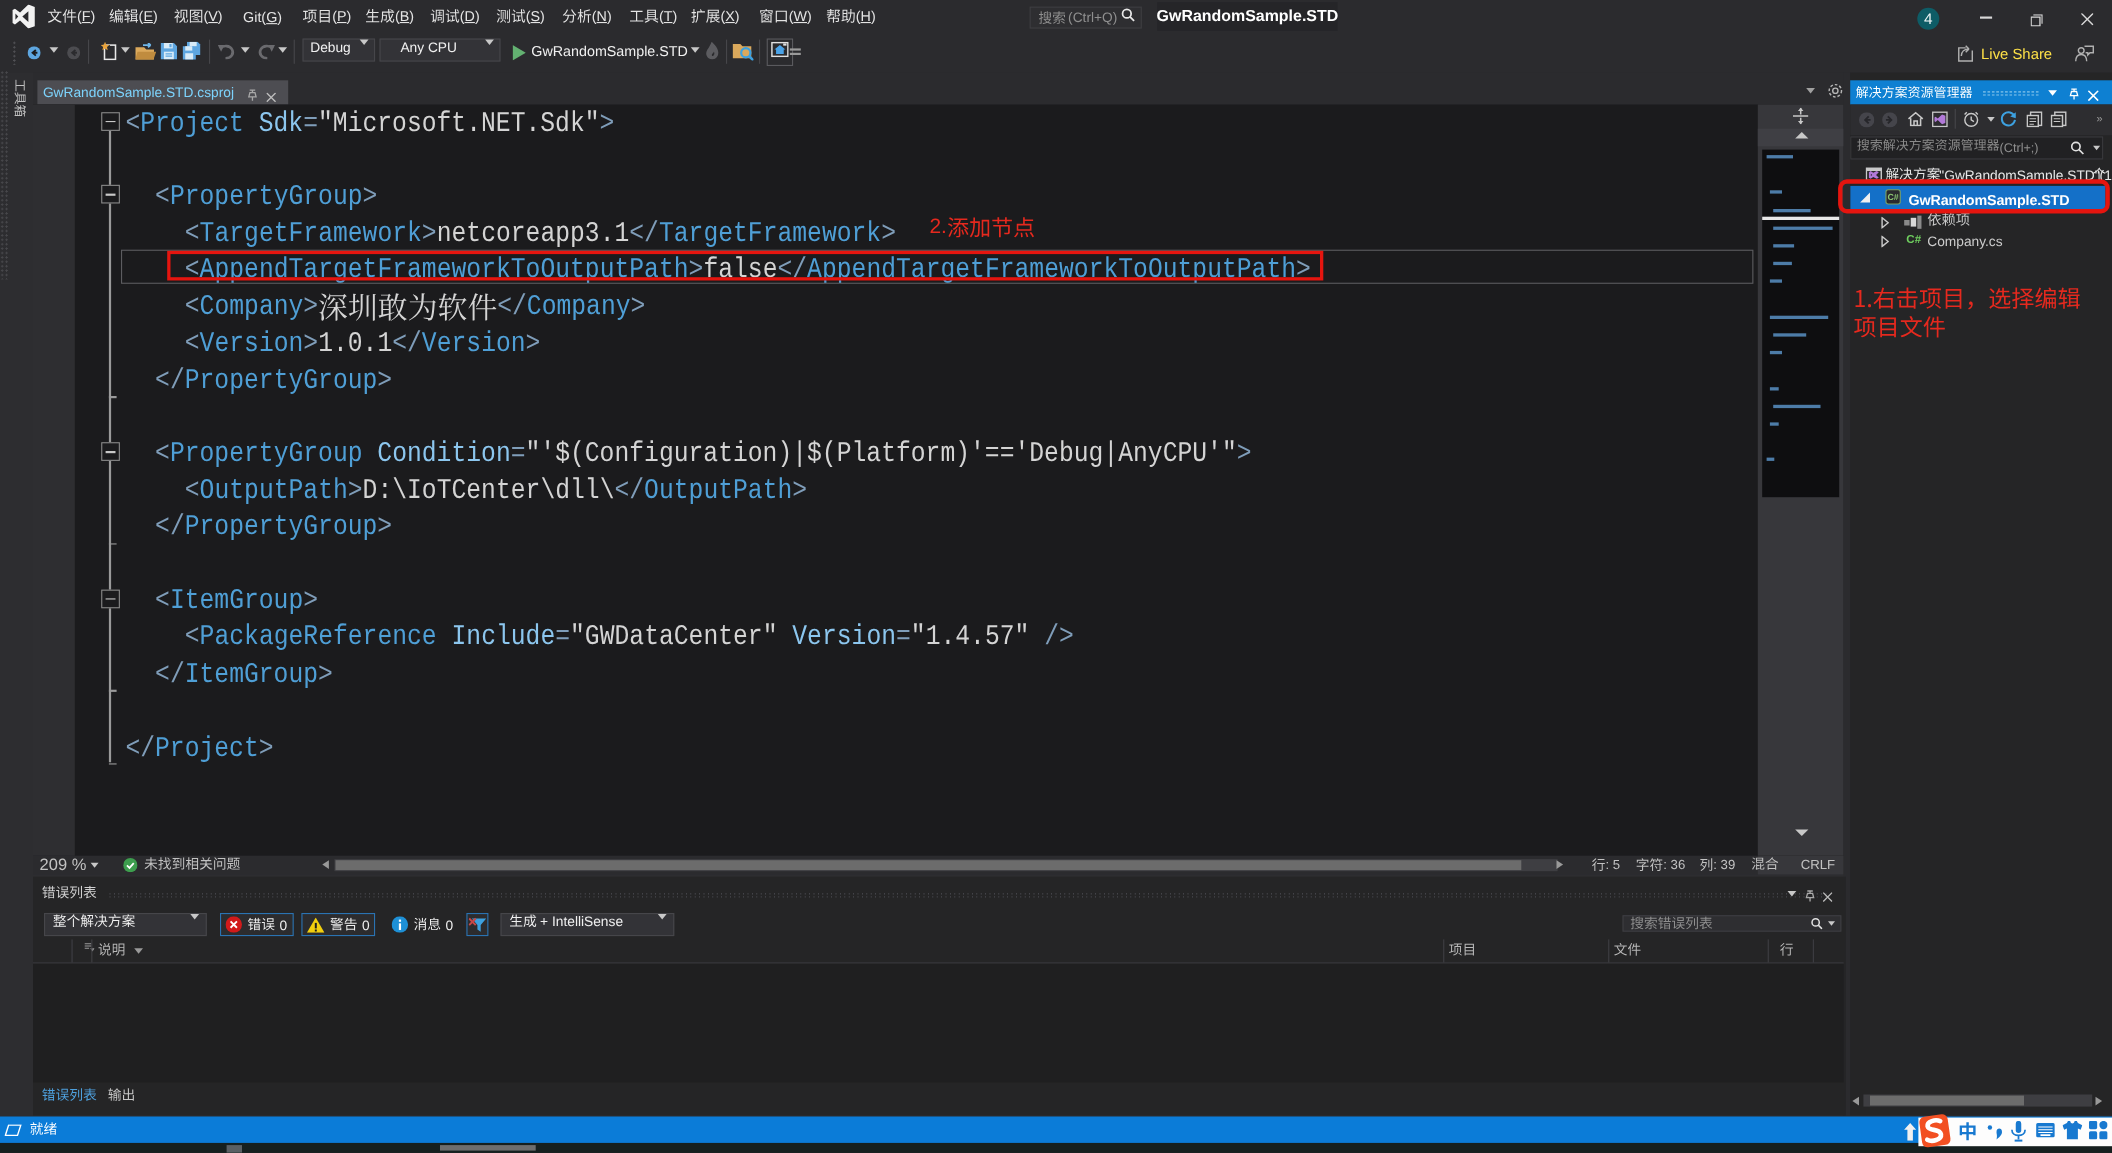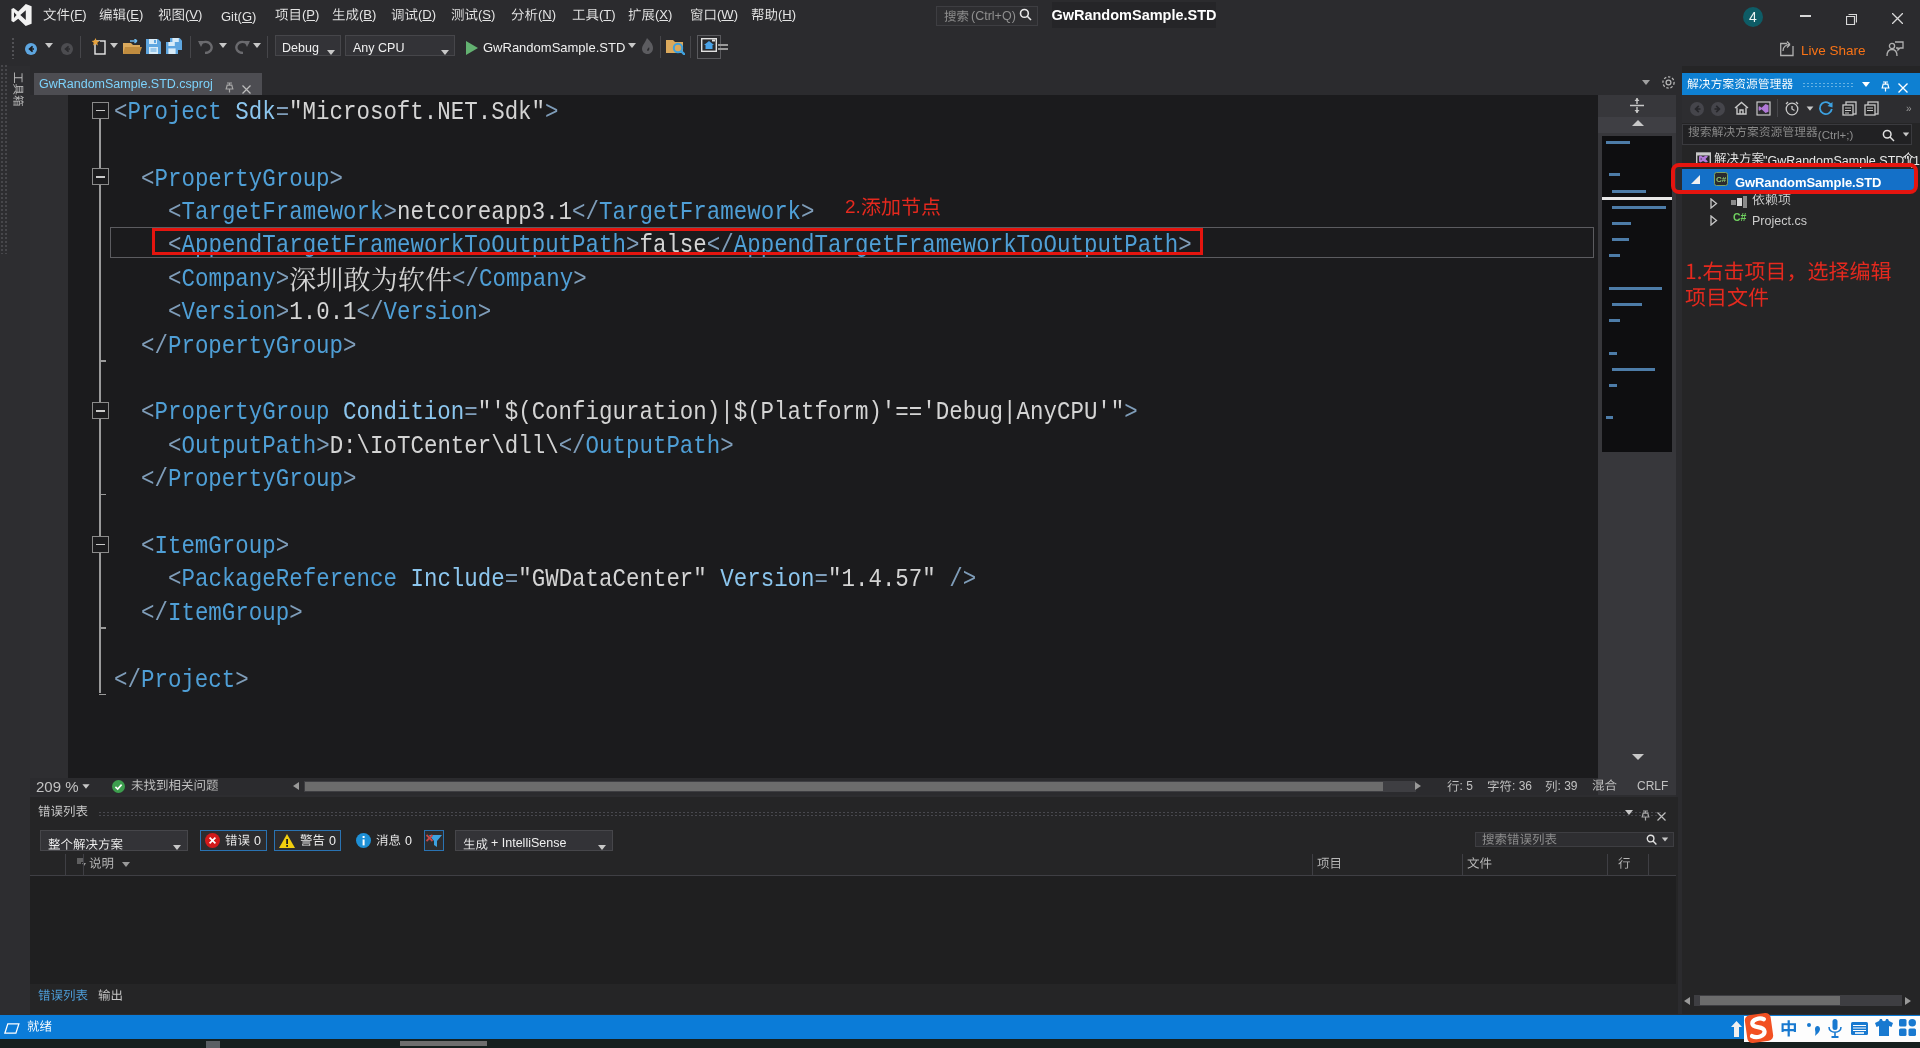--- a/index.html
+++ b/index.html
@@ -13,21 +13,21 @@
 #edit{left:30px;top:95px;width:1646px;height:683px;background:#1b1b1d}
 #gutter{left:0;top:0;width:38px;height:683px;background:#2e2e31}
 .fold{position:absolute;width:17px;height:17px;border:1px solid #8a8a8a;background:#1b1b1d;z-index:3}
 .fold:after{content:"";position:absolute;left:3px;top:7px;width:9px;height:1.6px;background:#c8c8c8}
 #estrip{left:30px;top:778px;width:1646px;height:17px;background:#2b2b2e;color:#c2c2c2;font-size:12px}
 #errp{left:30px;top:797px;width:1648px;height:217px;background:#252526}
 #sep-v{left:1676px;top:66px;width:6px;height:948px;background:#2b2b2e}
 #sol{left:1682px;top:66px;width:238px;height:948px;background:#252526}
 #status{left:0;top:1015px;width:1920px;height:24px;background:#0b7cd8;z-index:6}
 #taskbar{left:0;top:1039px;width:1920px;height:9px;background:#16201f}
-.ddbox{background:#333337;border:1px solid #46464a;color:#f0f0f0;font-size:12.5px;display:flex;align-items:flex-end}
+.ddbox{background:#333337;border:1px solid #46464a;color:#f0f0f0;font-size:12.5px;display:flex;align-items:flex-start}
 .caret{width:0;height:0;border-left:4px solid transparent;border-right:4px solid transparent;border-top:5px solid #c8c8c8}
 </style></head><body>
 <div id="titlebar" class="ab">
     <div class="ab" style="left:11px;top:4px;"><svg width="21" height="22" viewBox="0 0 21 22">
         <path fill="#f2f2f2" fill-rule="evenodd" d="M14.8 0 L20.6 2.3 V19.8 L14.7 22 L7.2 14.7 L2.6 18.2 L0.4 17 V5 L2.6 3.9 L7.2 7.4 Z M3 8.2 V13.9 L5.6 11 Z M9.3 11 L14.8 15.9 V6.2 Z"></path>
       </svg></div>
     <div class="ab" style="left:43px;top:7px;">
       <span class="row">
         <svg class="ck" width="27.0" height="13.5" viewBox="0 0 27.0 13.5">
           <g fill="#e4e4e4" transform="translate(0,11.61) scale(0.01350,-0.01350)">
@@ -257,21 +257,21 @@
         </g>
       </svg></div>
     <div class="ab" style="left:253px;top:13px;">
       <div class="caret"></div>
     </div>
     <div class="ab" style="left:267px;top:6px;width:1px;height:22px;background:#46464a"></div>
     <div class="ab" style="left:275px;top:5px;">
       <div class="ddbox row" style="width:66px;height:21px;padding-left:6px">Debug<span style="margin-left:auto;margin-right:5px" class="caret"></span></div>
     </div>
     <div class="ab" style="left:345px;top:5px;">
-      <div class="ddbox row" style="width:110px;height:21px;padding-left:7px">Any CPU<span style="margin-left:auto;margin-right:5px" class="caret"></span></div>
+      <div class="ddbox row" style="width:110px;height:21px;padding-left:18px">Any CPU<span style="margin-left:auto;margin-right:5px" class="caret"></span></div>
     </div>
     <div class="ab" style="left:466px;top:11px;"><svg width="12" height="14" viewBox="0 0 12 14">
         <path fill="#63b171" d="M0 0 L12 7 L0 14 Z"></path>
       </svg></div>
     <div class="ab" style="left:483px;top:8px;"><span style="color:#f0f0f0;font-size:13px">GwRandomSample.STD</span></div>
     <div class="ab" style="left:628px;top:13px;">
       <div class="caret"></div>
     </div>
     <div class="ab" style="left:641px;top:8px;"><svg width="13" height="16" viewBox="0 0 13 16">
         <path fill="#5c5c60" d="M6 0 C9 3,12 6,12 10 C12 14,9 16,6.5 16 C3 16,1 13.5,1 10.5 C1 8,3 6,4 4 C4.7 2.7,5.5 1.5,6 0 Z M6.5 13 C8 13,9 11,8 9 C7 11,5.5 11,6.5 13Z"></path>
@@ -290,21 +290,21 @@
           <rect x="11" y="1.5" width="3" height="2" fill="#e0e0e0"></rect>
         </svg></div>
     </div>
     <div class="ab" style="left:718px;top:14px;">
       <div style="width:10px;height:2px;background:#9a9a9a;box-shadow:0 4px 0 #9a9a9a"></div>
     </div>
     <div class="ab" style="left:1780px;top:10px;"><svg width="16" height="17" viewBox="0 0 16 17">
         <path fill="none" stroke="#b0b0b0" stroke-width="1.3" d="M13 6 V15.5 H0.7 V3.5 H7"></path>
         <path fill="none" stroke="#b0b0b0" stroke-width="1.3" d="M3 11 C3 7,6 4.5,10 4.5 M10 4.5 L7 1.5 M10 4.5 L7 7.5"></path>
       </svg></div>
-    <div class="ab" style="left:1801px;top:11px;"><span style="color:#f97316;font-size:13.5px">Live Share</span></div>
+    <div class="ab" style="left:1801px;top:11px;"><span style="color:#fde047;font-size:13.5px">Live Share</span></div>
     <div class="ab" style="left:1886px;top:10px;"><svg width="18" height="16" viewBox="0 0 18 16">
         <circle cx="6" cy="6" r="2.6" fill="none" stroke="#b0b0b0" stroke-width="1.3"></circle>
         <path fill="none" stroke="#b0b0b0" stroke-width="1.3" d="M1 16 C1 11.5,3 9.5,6 9.5 C9 9.5,11 11.5,11 16"></path>
         <path fill="none" stroke="#b0b0b0" stroke-width="1.3" d="M9 2 H17 V8 H14 L12 10 V8 H10"></path>
       </svg></div>
   </div>
 <div class="ab" style="left:0px;top:64px;">
     <div style="width:8px;height:190px;background-image:radial-gradient(#47474b 1px,transparent 1px);background-size:4px 4px"></div>
   </div>
 <div class="ab" style="left:9px;top:72px;">
@@ -908,21 +908,21 @@
           <use href="#s8d56" x="1000"></use>
           <use href="#s9879" x="2000"></use>
         </g>
       </svg></div>
     <div class="ab" style="left:28px;top:146px;"><svg width="8" height="11" viewBox="0 0 8 11">
         <path fill="none" stroke="#c8c8c8" stroke-width="1.3" d="M1 1 L6.5 5.5 L1 10 Z"></path>
       </svg></div>
     <div class="ab" style="left:50px;top:144px;"><svg width="16" height="14" viewBox="0 0 16 14">
         <text x="1" y="11" font-family="Liberation Sans" font-size="10.5" fill="#6fcf5f" font-weight="bold">C#</text>
       </svg></div>
-    <div class="ab" style="left:70px;top:145px;"><span style="color:#cccccc;font-size:12.5px">Project.cs</span></div>
+    <div class="ab" style="left:70px;top:145px;"><span style="color:#cccccc;font-size:12.5px">Company.cs</span></div>
     <div class="ab" style="left:3px;top:195px;"><svg class="ck" width="206.5" height="21.0" viewBox="0 0 206.5 21.0">
         <g fill="#e5291e" transform="translate(0,18.06) scale(0.02100,-0.02100)">
           <use href="#s31"></use>
           <use href="#s2e" x="555"></use>
           <use href="#s53f3" x="833"></use>
           <use href="#s51fb" x="1833"></use>
           <use href="#s9879" x="2833"></use>
           <use href="#s76ee" x="3833"></use>
           <use href="#sff0c" x="4833"></use>
           <use href="#s9009" x="5833"></use>

